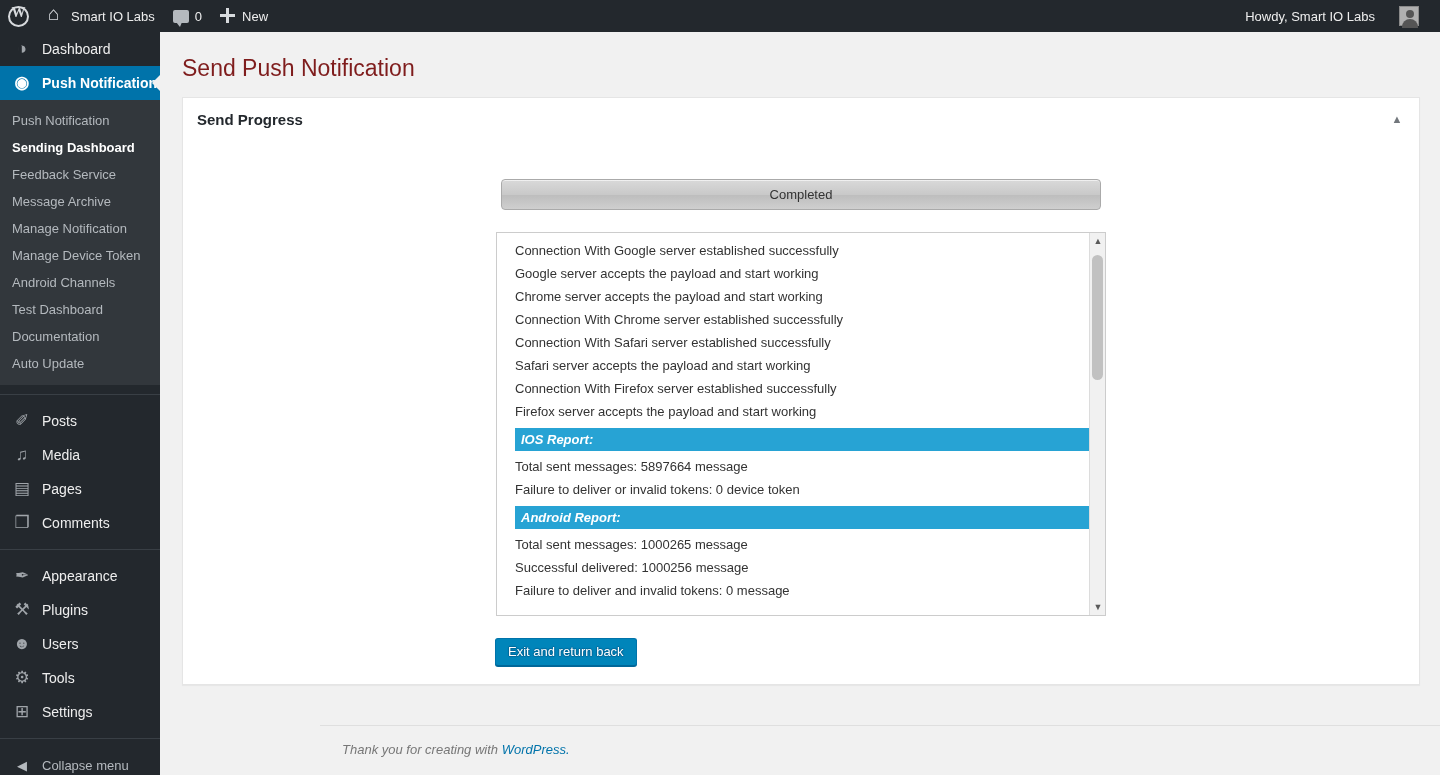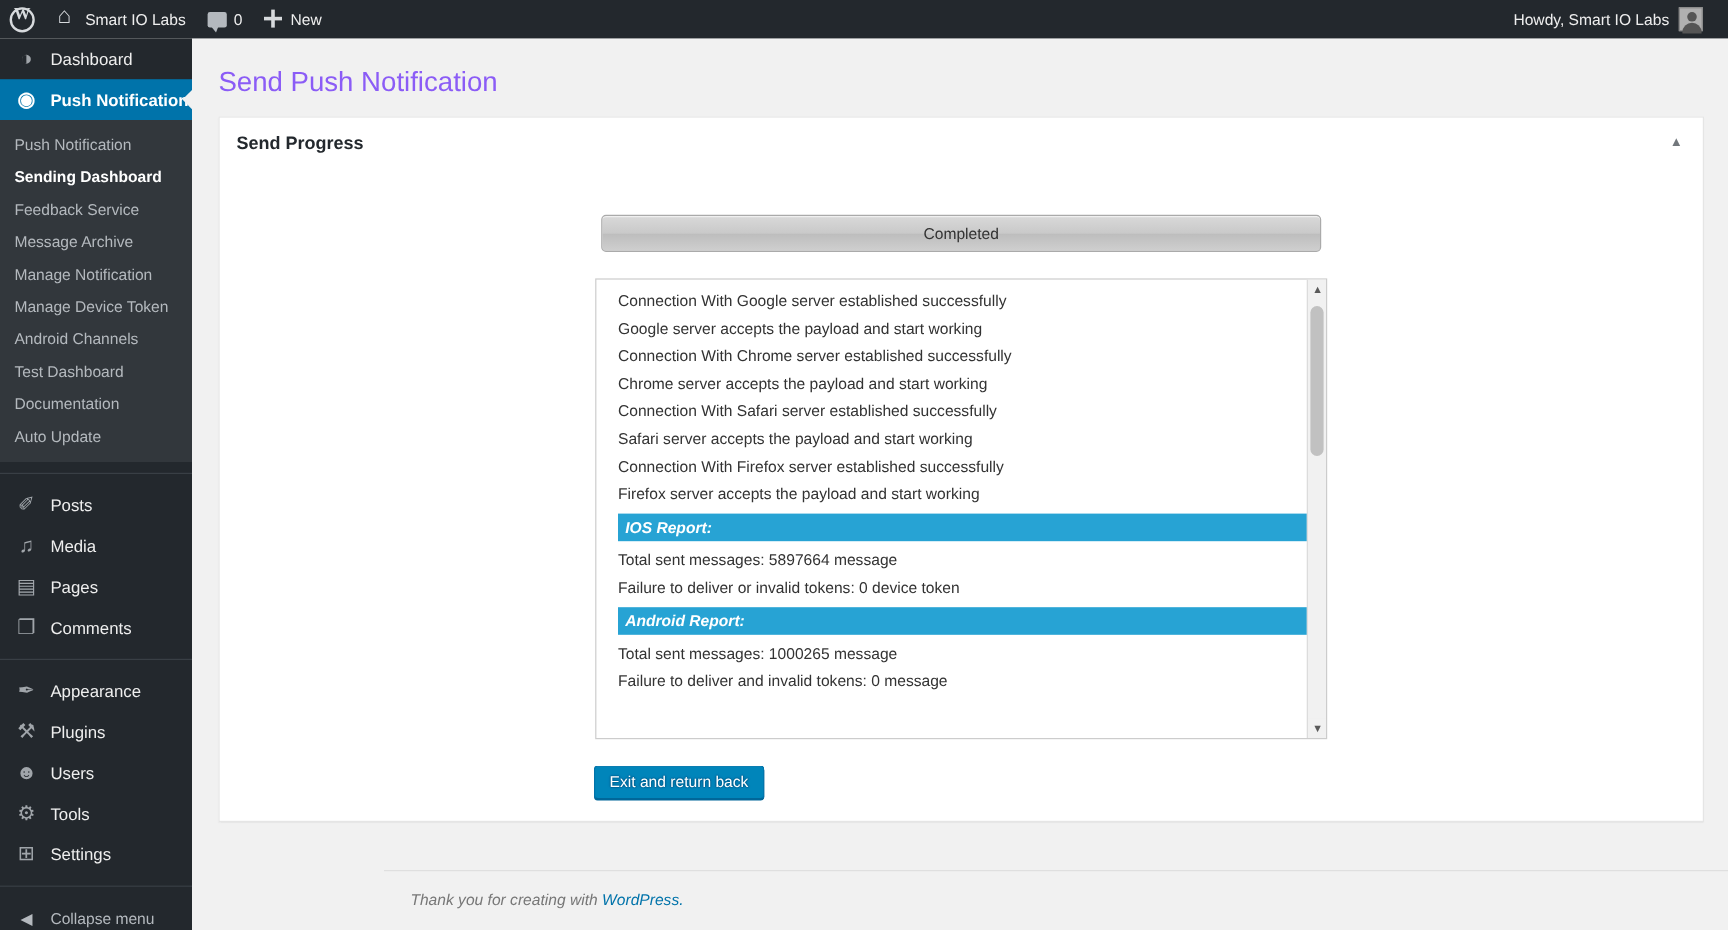--- a/index.html
+++ b/index.html
@@ -87,21 +87,21 @@
     display: inline-block;
   }
   .ab-icon-plus:before, .ab-icon-plus:after {
     content: "";
     position: absolute;
     background: #d7dadd;
   }
   .ab-icon-plus:before { left: 0; top: 6px; width: 15px; height: 3px; }
   .ab-icon-plus:after  { top: 0; left: 6px; height: 15px; width: 3px; }
   #adminbar .spacer { flex: 1; }
-  #adminbar .howdy { padding-right: 8px; }
+  #adminbar .howdy { padding-right: 24px; }
   .avatar-box {
     width: 20px; height: 20px;
     background: #b0b0b0;
     border: 1px solid #8a8a8a;
     position: relative;
     margin-right: 12px;
     display: inline-block;
   }
   .avatar-box:before {
     content: "";
@@ -194,21 +194,21 @@
     position: absolute;
     top: 32px; left: 160px;
     width: 1280px;
     height: 743px;
     background: #f1f1f1;
     overflow: hidden;
   }
   h1.page-title {
     font-size: 23px;
     font-weight: 400;
-    color: #8b5cf6;
+    color: #7f1d1d;
     margin: 0;
     padding: 22px 0 14px 22px;
     line-height: 29px;
   }
   .postbox {
     margin: 0 20px 0 22px;
     background: #fff;
     border: 1px solid #e5e5e5;
     box-shadow: 0 1px 1px rgba(0,0,0,.04);
   }
@@ -459,31 +459,32 @@
       <div class="progress-wrap">
         <div class="progress-bar">
           <span>Completed</span>
         </div>
       </div>
 
       <div class="log-box">
         <div class="log-inner">
           <div class="log-line">Connection With Google server established successfully</div>
           <div class="log-line">Google server accepts the payload and start working</div>
+          <div class="log-line">Chrome server accepts the payload and start working</div>
           <div class="log-line">Connection With Chrome server established successfully</div>
-          <div class="log-line">Chrome server accepts the payload and start working</div>
           <div class="log-line">Connection With Safari server established successfully</div>
           <div class="log-line">Safari server accepts the payload and start working</div>
           <div class="log-line">Connection With Firefox server established successfully</div>
           <div class="log-line">Firefox server accepts the payload and start working</div>
           <div class="log-line report">IOS Report:</div>
           <div class="log-line">Total sent messages: 5897664 message</div>
           <div class="log-line">Failure to deliver or invalid tokens: 0 device token</div>
           <div class="log-line report">Android Report:</div>
           <div class="log-line">Total sent messages: 1000265 message</div>
+          <div class="log-line">Successful delivered: 1000256 message</div>
           <div class="log-line">Failure to deliver and invalid tokens: 0 message</div>
         </div>
         <div class="scrollbar">
           <div class="scroll-arrow up">▲</div>
           <div class="scroll-thumb"></div>
           <div class="scroll-arrow down">▼</div>
         </div>
       </div>
 
       <div class="btn-row">

